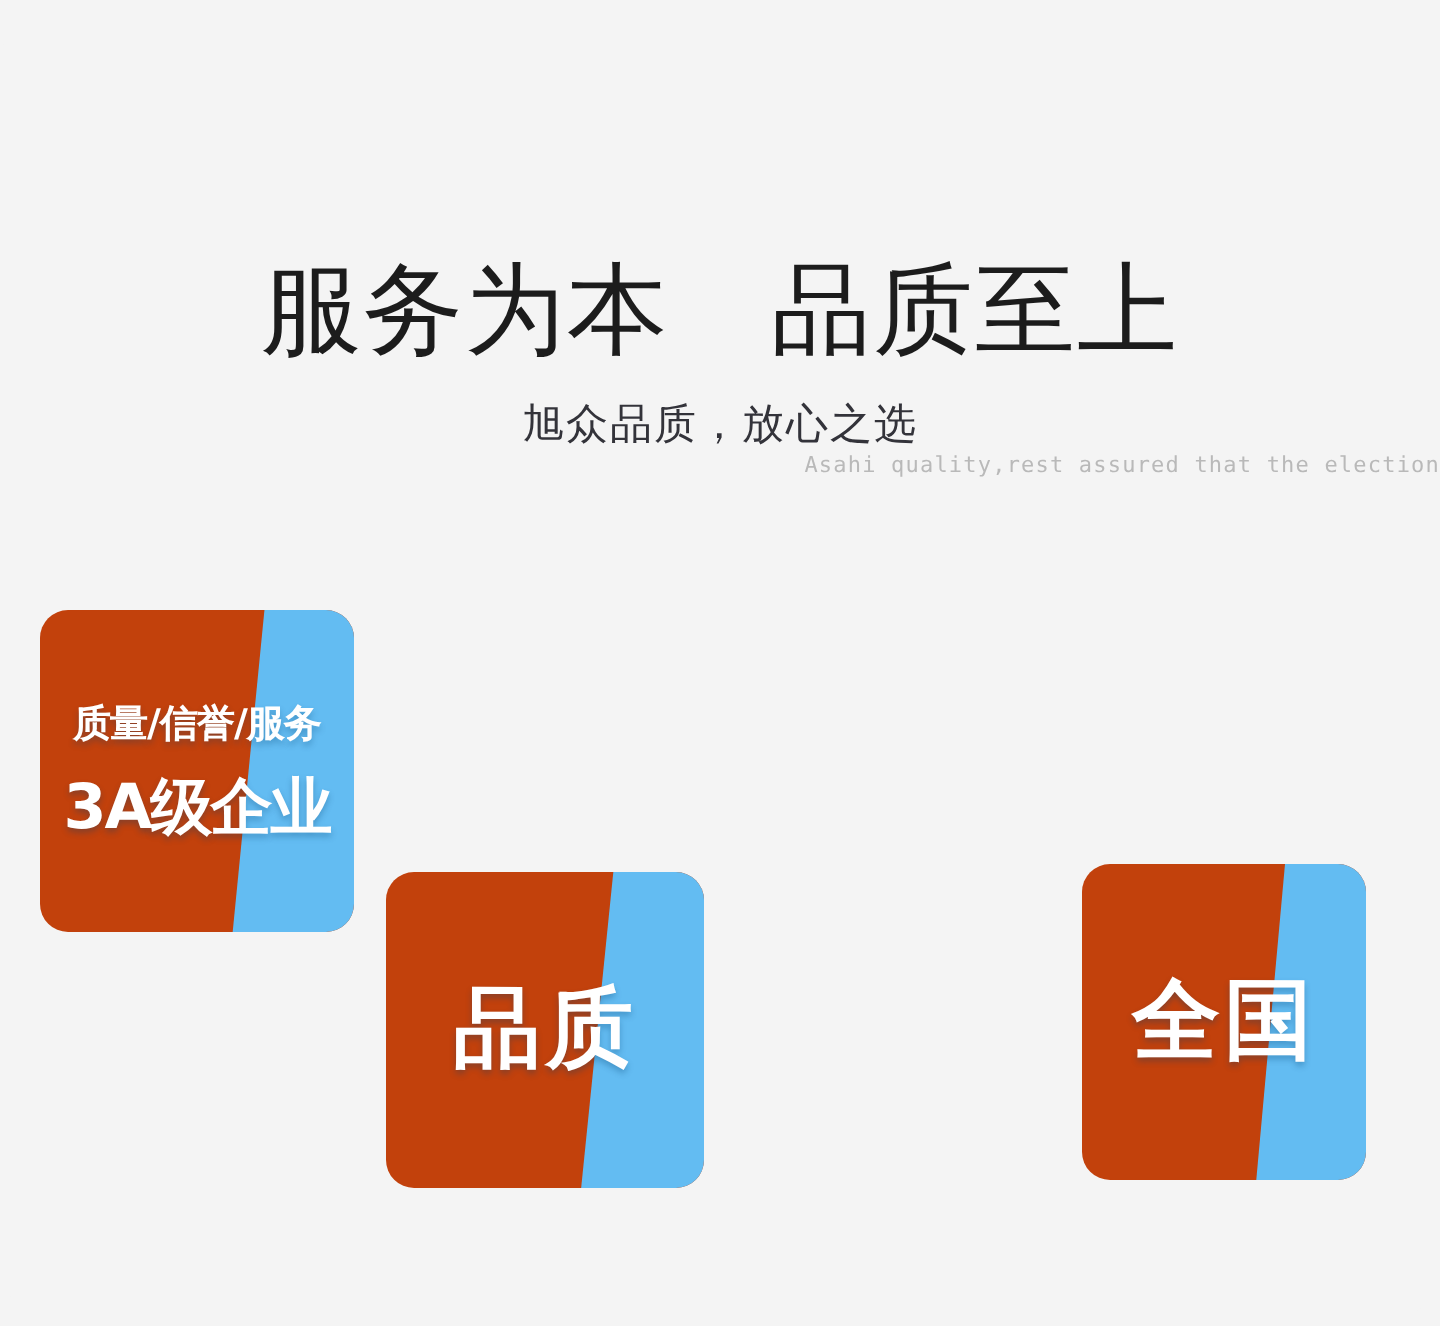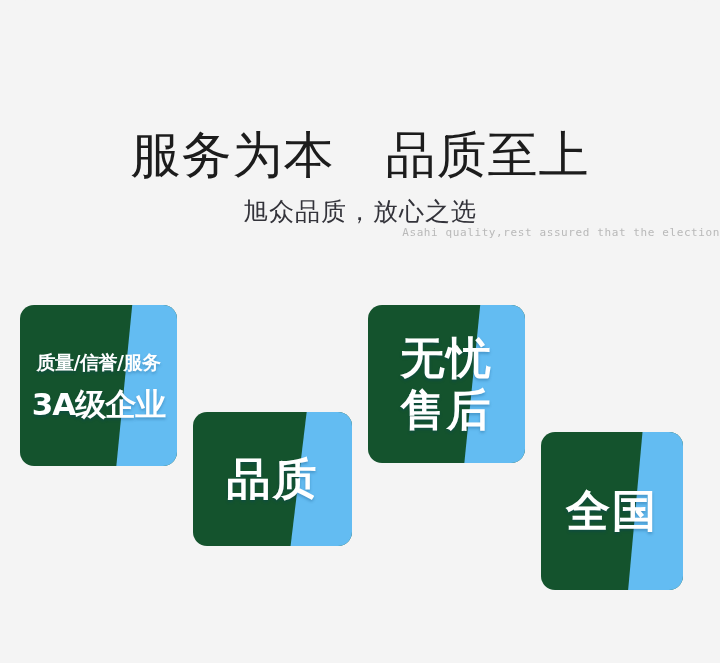--- a/index.html
+++ b/index.html
@@ -47,21 +47,21 @@
     white-space: pre;
   }
 
   .subtitle-cn {
     position: absolute;
     left: 0;
     top: 197px;
     width: 720px;
     text-align: center;
     font-family: "DejaVu Serif", "Liberation Serif", serif;
-    font-size: 25px;
+    font-size: 21px;
     line-height: 30px;
     font-weight: 400;
     color: #33333a;
     letter-spacing: 1px;
   }
 
   .subtitle-en {
     position: absolute;
     left: 0;
     top: 226px;
@@ -73,21 +73,21 @@
     font-weight: 400;
     color: #b9b9b9;
     letter-spacing: 0.6px;
   }
 
   
   .badge {
     position: absolute;
     border-radius: 14px;
     overflow: hidden;
-    background: #14532d;
+    background: #c2410c;
   }
 
   .badge .stripe {
     position: absolute;
     top: 0;
     right: 0;
     bottom: 0;
     width: 46%;
     background: #63bcf2;
     
@@ -141,23 +141,23 @@
 
   
   .badge-stack .line {
     font-size: 44px;
     line-height: 52px;
     letter-spacing: 2px;
   }
 
   #badge-2 {
     left: 193px;
-    top: 412px;
+    top: 436px;
     width: 159px;
-    height: 134px;
+    height: 158px;
   }
   #badge-3 {
     left: 368px;
     top: 305px;
     width: 157px;
     height: 158px;
   }
   #badge-4 {
     left: 541px;
     top: 432px;
@@ -184,27 +184,20 @@
     </div>
   </div>
 
   <div class="badge badge-stack" id="badge-2">
     <div class="stripe"></div>
     <div class="badge-body">
       <div class="line">品质</div>
     </div>
   </div>
 
-  <div class="badge badge-stack" id="badge-3">
-    <div class="stripe"></div>
-    <div class="badge-body">
-      <div class="line">无忧</div>
-      <div class="line">售后</div>
-    </div>
-  </div>
 
   <div class="badge badge-stack" id="badge-4">
     <div class="stripe"></div>
     <div class="badge-body">
       <div class="line">全国</div>
     </div>
   </div>
 
 </div>
 

